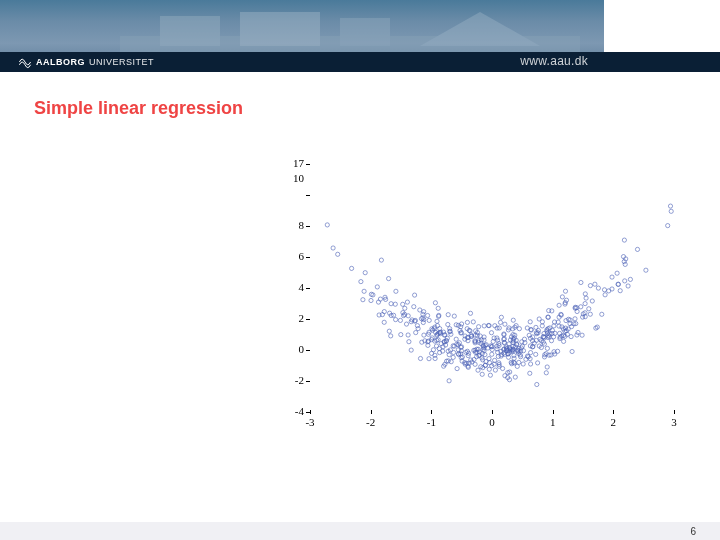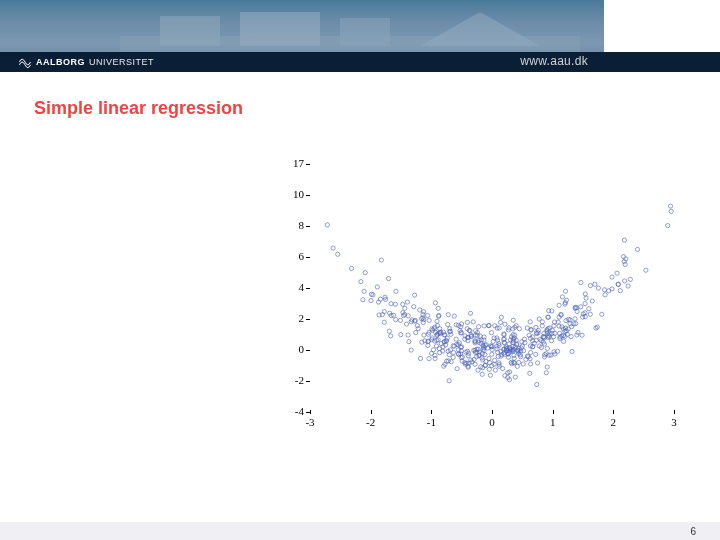--- a/index.html
+++ b/index.html
@@ -678,21 +678,21 @@
     <div class="y-label" style="left: 0px; top: 183px;">0</div>
     <div class="tick-y" style="left: 26px; top: 190px;"></div>
     <div class="y-label" style="left: 0px; top: 152px;">2</div>
     <div class="tick-y" style="left: 26px; top: 159px;"></div>
     <div class="y-label" style="left: 0px; top: 121px;">4</div>
     <div class="tick-y" style="left: 26px; top: 128px;"></div>
     <div class="y-label" style="left: 0px; top: 90px;">6</div>
     <div class="tick-y" style="left: 26px; top: 97px;"></div>
     <div class="y-label" style="left: 0px; top: 59px;">8</div>
     <div class="tick-y" style="left: 26px; top: 66px;"></div>
-    <div class="y-label" style="left: 0px; top: 28px;">10</div>
+    <div class="y-label" style="left: 0px; top: 12px;">10</div>
     <div class="tick-y" style="left: 26px; top: 35px;"></div>
     <div class="y-label" style="left: 0px; top: -3px;">17</div>
     <div class="tick-y" style="left: 26px; top: 4px;"></div>
     <div class="x-label" style="left: 20px; top: 256px;">-3</div>
     <div class="tick-x" style="left: 30px; top: 250px;"></div>
     <div class="x-label" style="left: 80.6667px; top: 256px;">-2</div>
     <div class="tick-x" style="left: 90.6667px; top: 250px;"></div>
     <div class="x-label" style="left: 141.333px; top: 256px;">-1</div>
     <div class="tick-x" style="left: 151.333px; top: 250px;"></div>
     <div class="x-label" style="left: 202px; top: 256px;">0</div>

